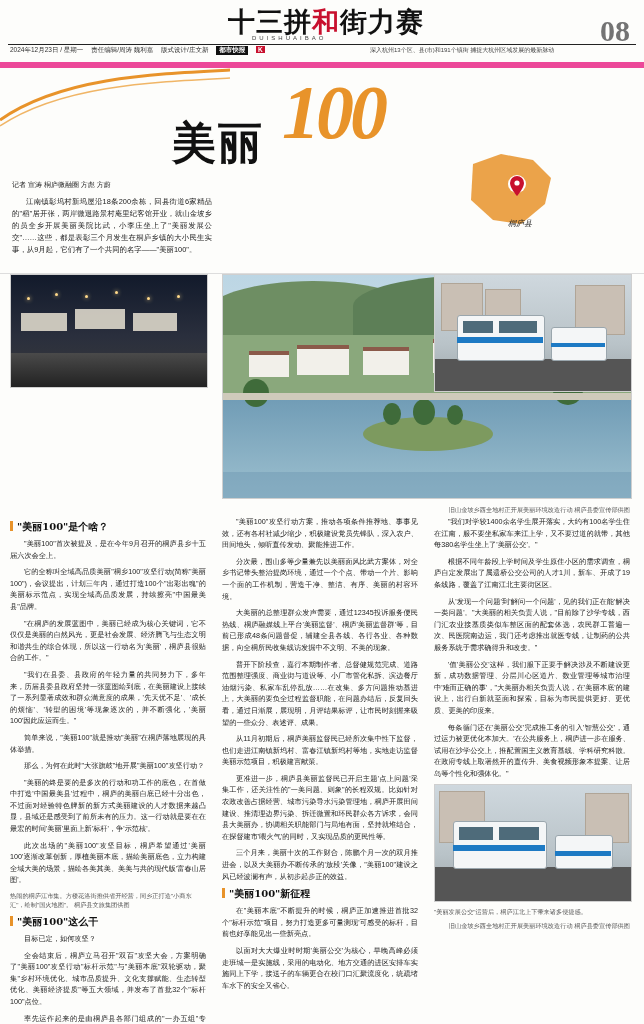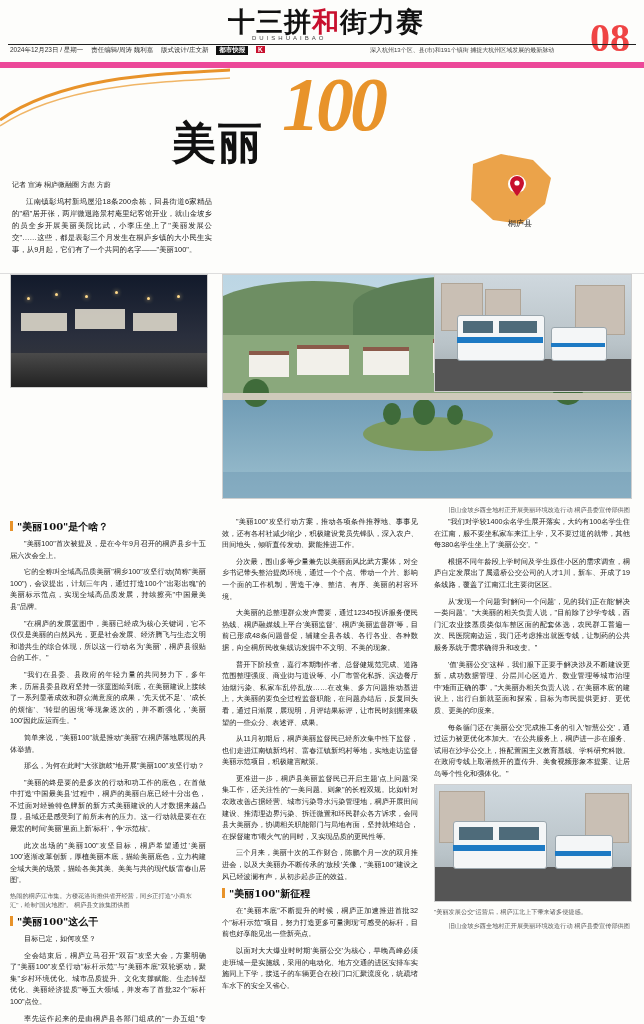--- a/index.html
+++ b/index.html
@@ -4,37 +4,37 @@
 <style>
   html,body{margin:0;padding:0;background:#d8d8d8;}
   body{font-family:"Liberation Sans","DejaVu Sans",sans-serif;}
   .page{position:relative;width:644px;height:1024px;background:#fdfdfb;overflow:hidden;}
 
   
   .masthead{position:relative;height:62px;border-bottom:6px solid #ec4899;}
   .mh-title{position:absolute;left:228px;top:4px;font-size:27px;font-weight:bold;letter-spacing:1px;color:#111;font-family:"Liberation Serif","DejaVu Serif",serif;}
   .mh-title .red{color:#c8102e;}
   .mh-sub{position:absolute;left:252px;top:35px;font-size:6px;letter-spacing:3px;color:#444;}
-  .mh-pg{position:absolute;right:14px;top:14px;font-size:40px;font-weight:bold;color:#ef4444;font-family:"Liberation Serif",serif;text-align:right;}
+  .mh-pg{position:absolute;right:14px;top:14px;font-size:30px;font-weight:bold;color:#737373;font-family:"Liberation Serif",serif;text-align:right;}
   .mh-line{position:absolute;left:8px;top:44px;right:8px;height:0;border-top:1px solid #222;}
   .mh-meta{position:absolute;left:10px;top:46px;font-size:6.5px;color:#333;}
   .mh-meta span{margin-right:6px;}
   .mh-badge{display:inline-block;background:#111;color:#fff;padding:0 3px;font-weight:bold;}
   .mh-red{display:inline-block;background:#c8102e;color:#fff;padding:0 2px;font-weight:bold;}
   .mh-note{position:absolute;left:370px;top:46px;font-size:6px;color:#444;}
 
   
   .hero{position:relative;height:205px;border-bottom:1px solid #ddd;}
   .hero-curve{position:absolute;left:0;top:0;width:230px;height:60px;}
-  .hero-100{position:absolute;left:282px;top:0;font-size:76px;line-height:72px;font-weight:bold;color:#e8932a;font-family:"Liberation Serif",serif;font-style:italic;letter-spacing:-4px;}
+  .hero-100{position:absolute;left:282px;top:8px;font-size:76px;line-height:72px;font-weight:bold;color:#e8932a;font-family:"Liberation Serif",serif;font-style:italic;letter-spacing:-4px;}
   .hero-ml{position:absolute;left:172px;top:46px;font-size:44px;font-weight:bold;color:#111;font-family:"DejaVu Serif",serif;letter-spacing:2px;}
   .hero-byline{position:absolute;left:12px;top:112px;font-size:7px;color:#222;}
   .hero-lead{position:absolute;left:12px;top:128px;width:200px;font-size:7.4px;line-height:12px;color:#222;text-align:justify;text-indent:14px;}
   .map{position:absolute;left:455px;top:80px;width:120px;height:86px;}
-  .map-label{position:absolute;left:508px;top:150px;font-size:8px;color:#222;}
+  .map-label{position:absolute;left:508px;top:150px;font-size:8px;color:#222;font-style:italic;}
 
   
   .cols{position:relative;padding:4px 10px 0 10px;}
   .col{position:absolute;width:196px;}
   .c1{left:10px;top:0;}
   .c2{left:222px;top:0;}
   .c3{left:434px;top:0;}
 
   .sec-h{font-size:10px;font-weight:bold;color:#111;margin:4px 0 4px 0;font-family:"DejaVu Serif",serif;}
   .sec-h .bar{display:inline-block;width:3px;height:10px;background:#e8932a;margin-right:4px;vertical-align:-1px;}

